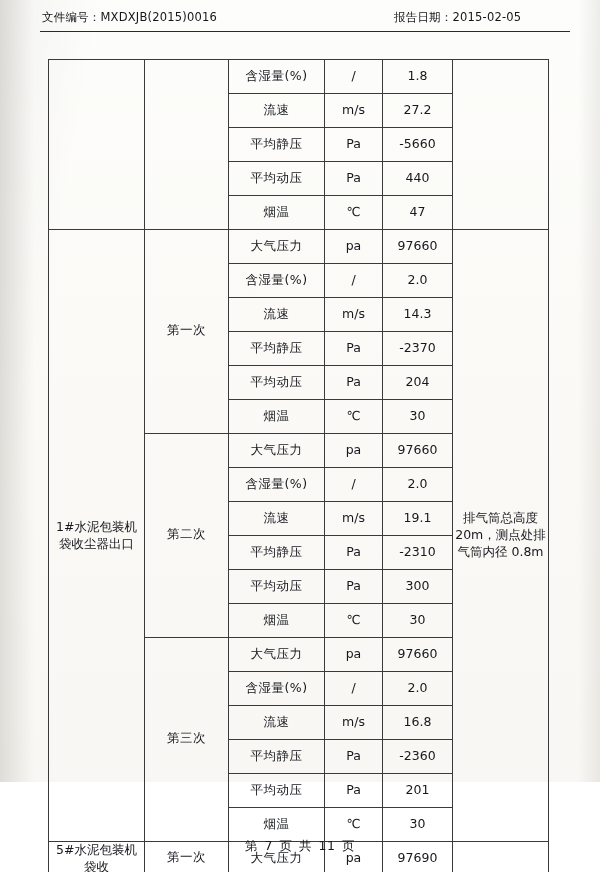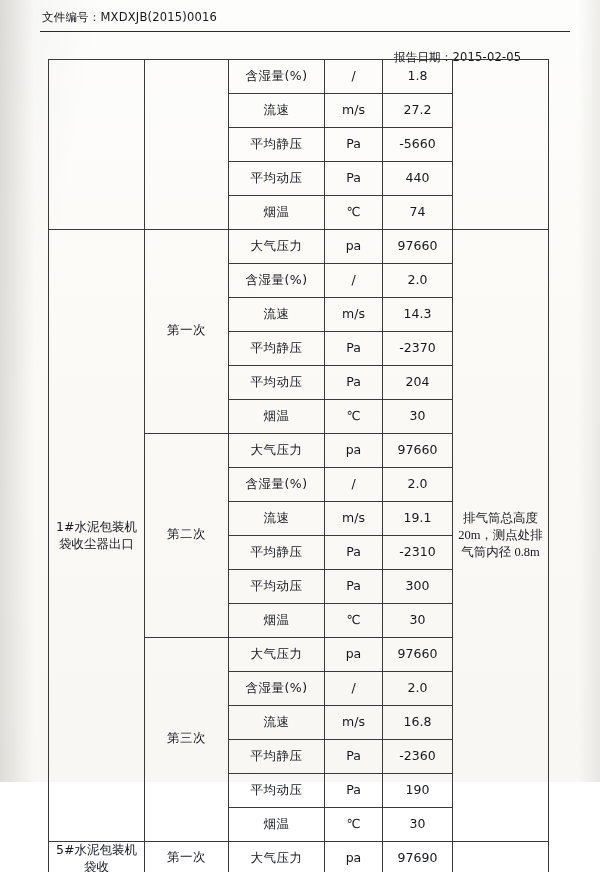--- a/index.html
+++ b/index.html
@@ -56,21 +56,20 @@
     top: 0;
     white-space: nowrap;
     letter-spacing: 0.2px;
   }
   .header .report-date {
     position: absolute;
     left: 352px;
     top: 0;
     white-space: nowrap;
     letter-spacing: 0.2px;
-    margin-top: 40px;
   }
   .header-rule {
     position: absolute;
     top: 31px;
     left: 40px;
     width: 530px;
     height: 1px;
     background: #2a2a2a;
   }
 
@@ -113,21 +112,20 @@
   td.unit-cell {
     font-size: 12px;
   }
   td.value-cell {
     font-size: 12.5px;
   }
   td.note-cell {
     font-size: 12.5px;
     line-height: 1.6;
     padding: 0 6px;
-    font-family: Liberation Serif, serif;
   }
   td.times-cell {
     font-size: 13px;
     letter-spacing: 0.5px;
     font-family: Liberation Mono, monospace;
   }
 
   .footer {
     position: absolute;
     left: 0;
@@ -186,21 +184,21 @@
           <td class="value-cell">-5660</td>
         </tr>
         <tr>
           <td class="item-cell">平均动压</td>
           <td class="unit-cell">Pa</td>
           <td class="value-cell">440</td>
         </tr>
         <tr>
           <td class="item-cell">烟温</td>
           <td class="unit-cell">℃</td>
-          <td class="value-cell">74</td>
+          <td class="value-cell">47</td>
         </tr>
 
         <tr>
           <td class="label-cell" rowspan="18">1#水泥包装机袋收尘器出口</td>
           <td class="times-cell" rowspan="6">第一次</td>
           <td class="item-cell">大气压力</td>
           <td class="unit-cell">pa</td>
           <td class="value-cell">97660</td>
           <td class="note-cell" rowspan="18">排气筒总高度 20m，测点处排气筒内径 0.8m</td>
         </tr>
@@ -279,34 +277,42 @@
           <td class="value-cell">16.8</td>
         </tr>
         <tr>
           <td class="item-cell">平均静压</td>
           <td class="unit-cell">Pa</td>
           <td class="value-cell">-2360</td>
         </tr>
         <tr>
           <td class="item-cell">平均动压</td>
           <td class="unit-cell">Pa</td>
-          <td class="value-cell">190</td>
+          <td class="value-cell">201</td>
         </tr>
         <tr>
           <td class="item-cell">烟温</td>
           <td class="unit-cell">℃</td>
           <td class="value-cell">30</td>
         </tr>
 
         <tr>
           <td class="label-cell">5#水泥包装机袋收</td>
           <td class="times-cell">第一次</td>
           <td class="item-cell">大气压力</td>
           <td class="unit-cell">pa</td>
           <td class="value-cell">97690</td>
           <td class="note-cell"></td>
         </tr>
       </tbody>
     </table>
   </div>
 
+  <div class="footer">
+    <span>第</span>
+    <span>7</span>
+    <span>页</span>
+    <span>共</span>
+    <span>11</span>
+    <span>页</span>
+  </div>
 
 </div>
 
 </body></html>

